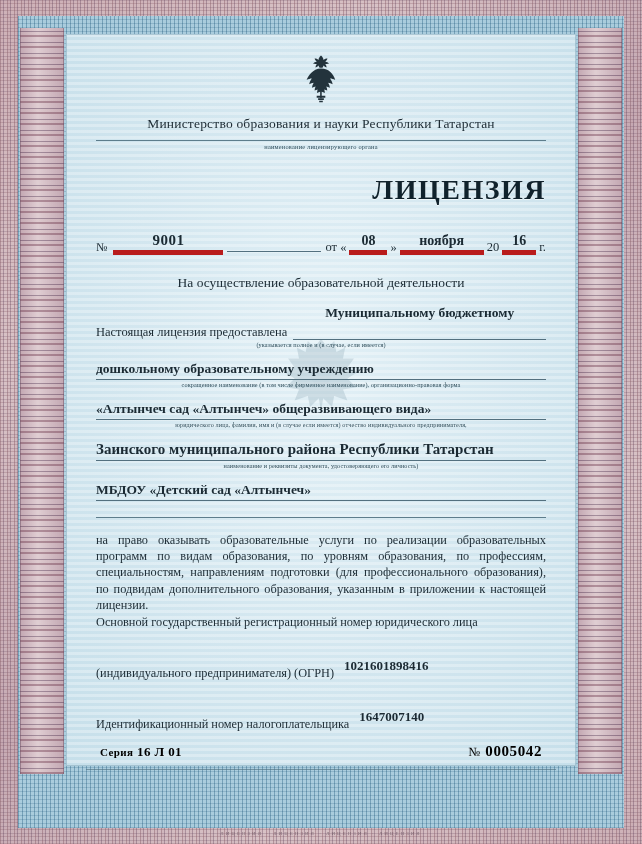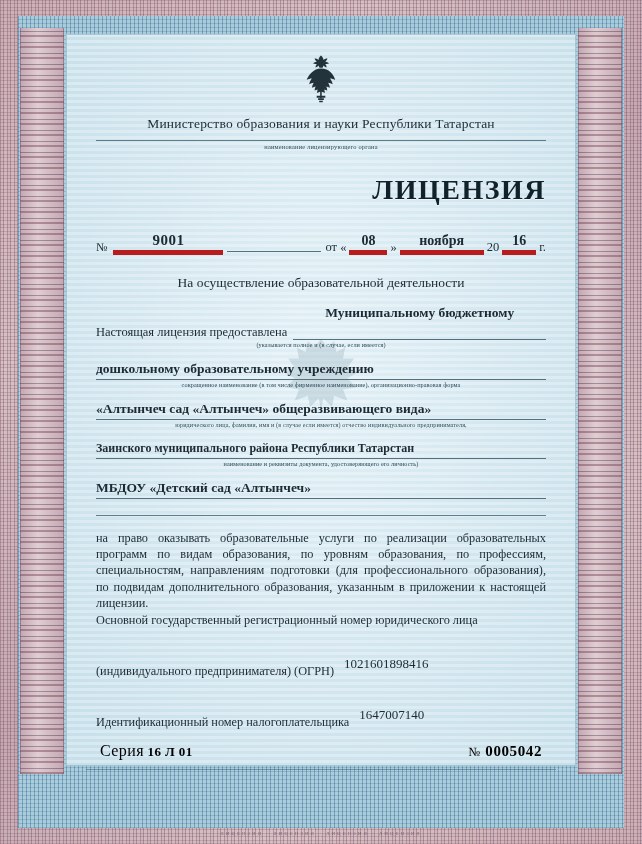--- a/index.html
+++ b/index.html
@@ -131,46 +131,46 @@
   .grantline .txt{white-space:nowrap;}
   .ul-row{
     border-bottom:1px solid #53707f;
     flex:1;text-align:center;font-size:13.5px;font-weight:700;
     padding-bottom:18px;margin-left:6px;
   }
   .centered-ul{
     border-bottom:1px solid #53707f;
     text-align:left;font-size:13.5px;font-weight:700;padding-bottom:2px;
   }
-  .centered-ul.small{font-size:12px;}
+  .centered-ul.small{font-size:15px;}
   .hint{
     text-align:center;font-size:6.2px;color:#2e4c59;margin:1px 0 13px 0;letter-spacing:.1px;
   }
 
   .sep{
     height:1px;background:#5d7d8c;margin:16px 0 0 0;
   }
 
   .para{
     font-size:12.3px;text-align:justify;line-height:1.32;margin-top:14px;
   }
   .para2{font-size:12.3px;margin-top:2px;}
   .ogrn-row{
     display:flex;align-items:flex-end;font-size:12.3px;margin-top:28px;
   }
-  .ogrn-row .num{font-weight:400;font-size:13px;margin-left:10px;padding-bottom:7px;}
+  .ogrn-row .num{font-weight:700;font-size:13px;margin-left:10px;padding-bottom:7px;}
 
   
   .footer{
     position:absolute;left:70px;right:70px;bottom:84px;
     display:flex;justify-content:space-between;align-items:flex-end;
     padding:0 30px;box-sizing:border-box;
   }
   .footer .ser{font-size:13px;font-weight:700;letter-spacing:.4px;}
-  .footer .ser .lab{font-size:16px;font-weight:400;}
+  .footer .ser .lab{font-size:11px;font-weight:700;}
   .footer .no{font-size:15px;font-weight:700;letter-spacing:.6px;}
   .footer .no .lab{font-size:12.5px;font-weight:400;}
 
   .footline{
     position:absolute;left:86px;right:86px;bottom:74px;height:1px;background:#4d6c7c;opacity:.6;
   }
   .microtext{
     position:absolute;left:0;right:0;bottom:8px;text-align:center;
     font-size:5px;letter-spacing:2px;color:#6b5560;opacity:.75;
   }

